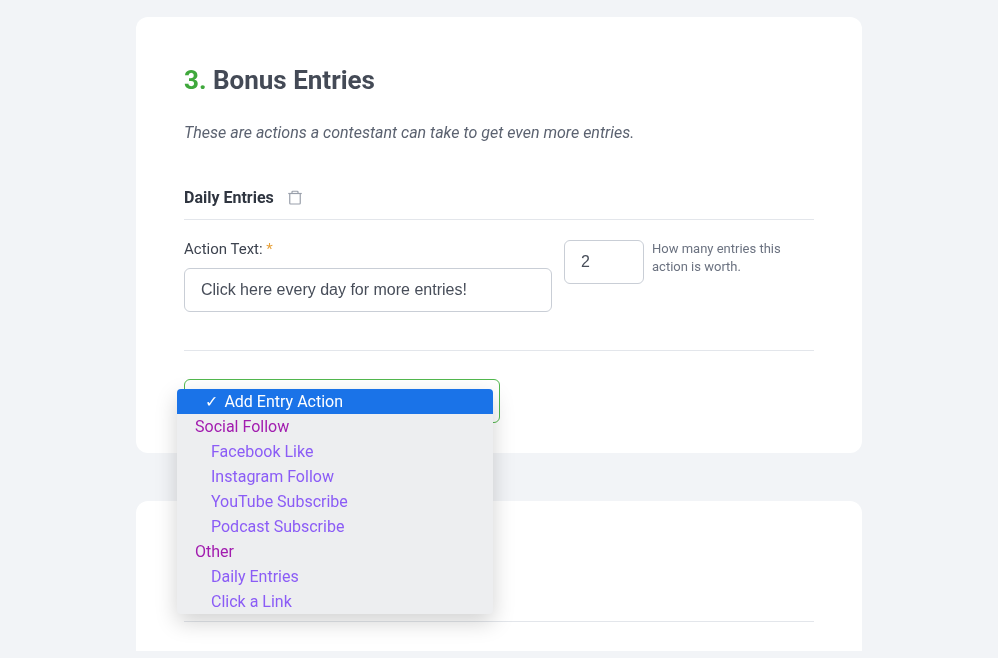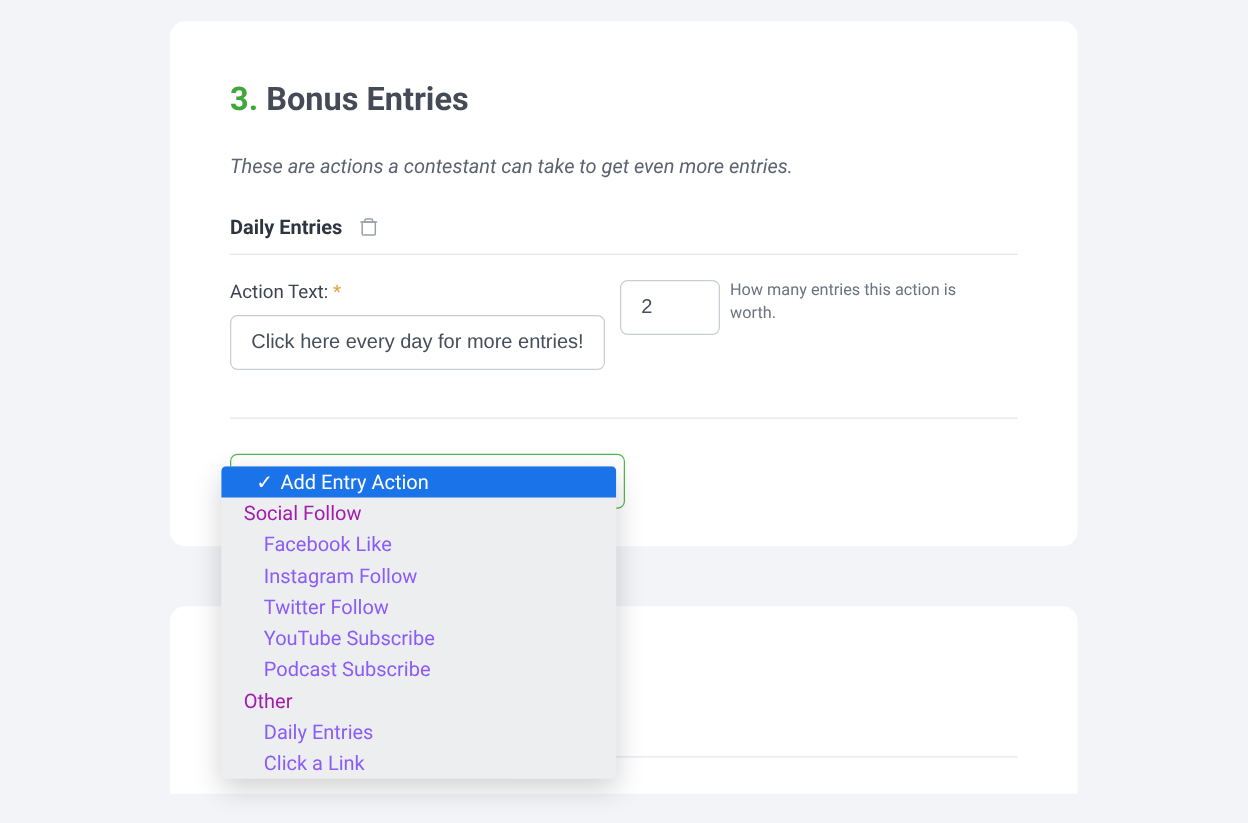--- a/index.html
+++ b/index.html
@@ -33,21 +33,21 @@
       color: #444a56;
       margin-bottom: 28px;
     }
     .section-number {
       color: #3fa83c;
     }
     .description {
       font-style: italic;
       color: #5b6270;
       font-size: 16px;
-      margin-bottom: 30px;
+      margin-bottom: 46px;
     }
     .entry-row {
       display: flex;
       align-items: center;
       border-bottom: 1px solid #e3e6eb;
       padding-bottom: 12px;
       margin-bottom: 20px;
     }
     .entry-label {
       font-weight: 700;
@@ -80,21 +80,21 @@
     .text-input {
       border: 1px solid #c9ced6;
       border-radius: 6px;
       padding: 12px 16px;
       font-size: 16px;
       color: #474d59;
       outline: none;
       background: #fff;
     }
     .input-action {
-      width: 300px;
+      width: 368px;
     }
     .input-number {
       width: 80px;
       text-align: left;
     }
     .helper-text {
       font-size: 13px;
       color: #6b7280;
       max-width: 200px;
       line-height: 1.4;
@@ -226,21 +226,20 @@
         </span>
       </div>
 
       <div class="dropdown">
         <div class="dropdown-item selected">
           <span class="check">✓</span><span>Add Entry Action</span>
         </div>
         <div class="dropdown-group">Social Follow</div>
         <div class="dropdown-item">Facebook Like</div>
         <div class="dropdown-item">Instagram Follow</div>
-        <div class="dropdown-item">Twitter Follow</div>
         <div class="dropdown-item">YouTube Subscribe</div>
         <div class="dropdown-item">Podcast Subscribe</div>
         <div class="dropdown-group">Other</div>
         <div class="dropdown-item">Daily Entries</div>
         <div class="dropdown-item">Click a Link</div>
       </div>
     </div>
   </div>
 </div>
 

